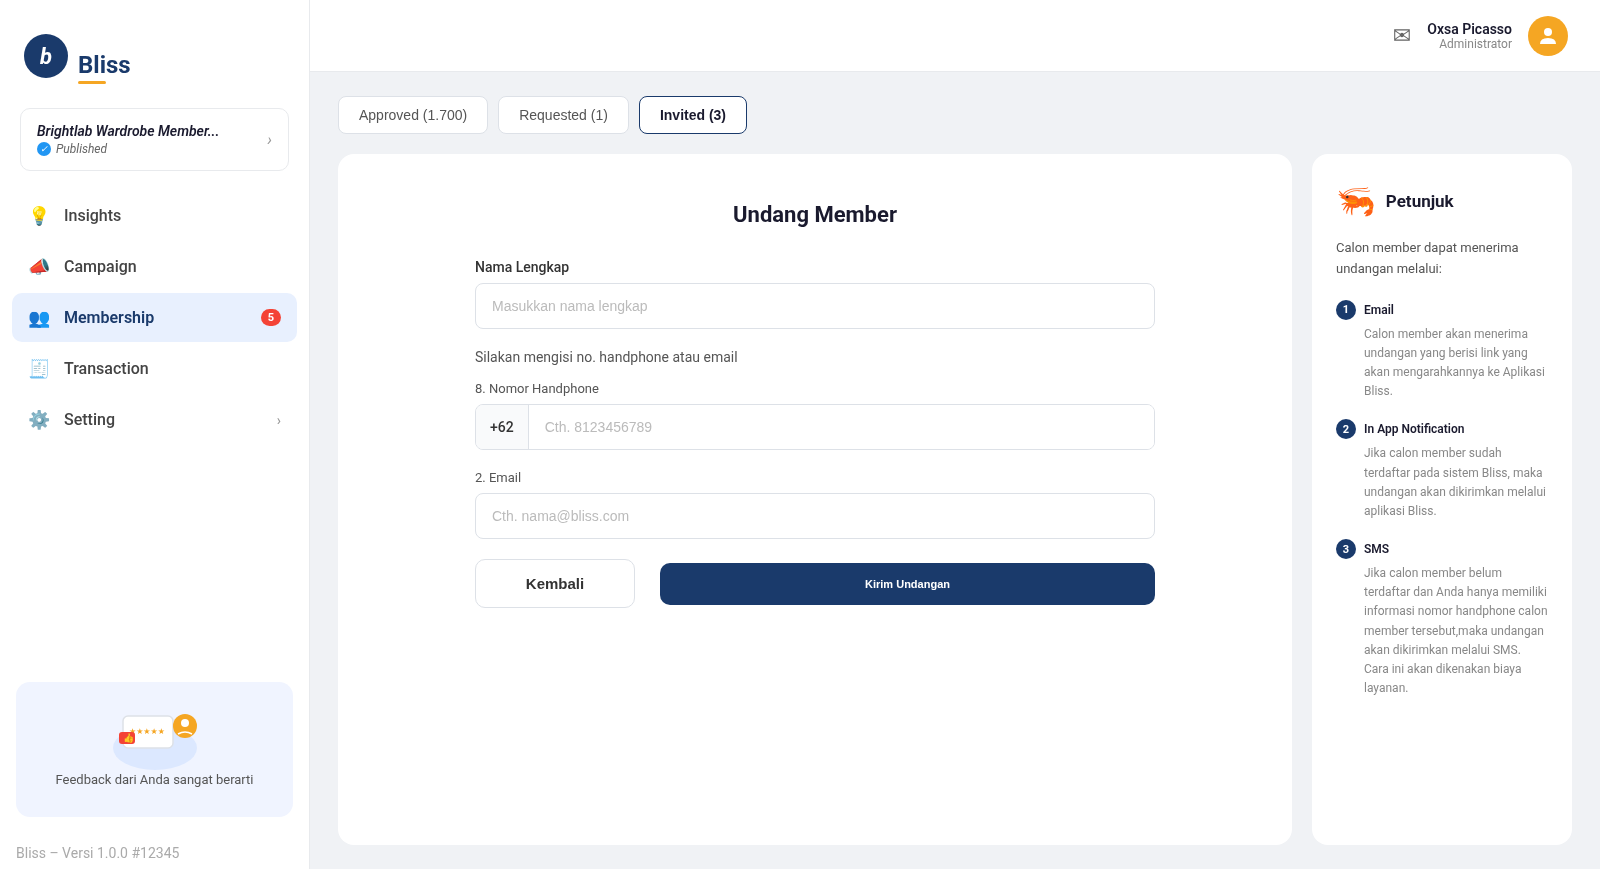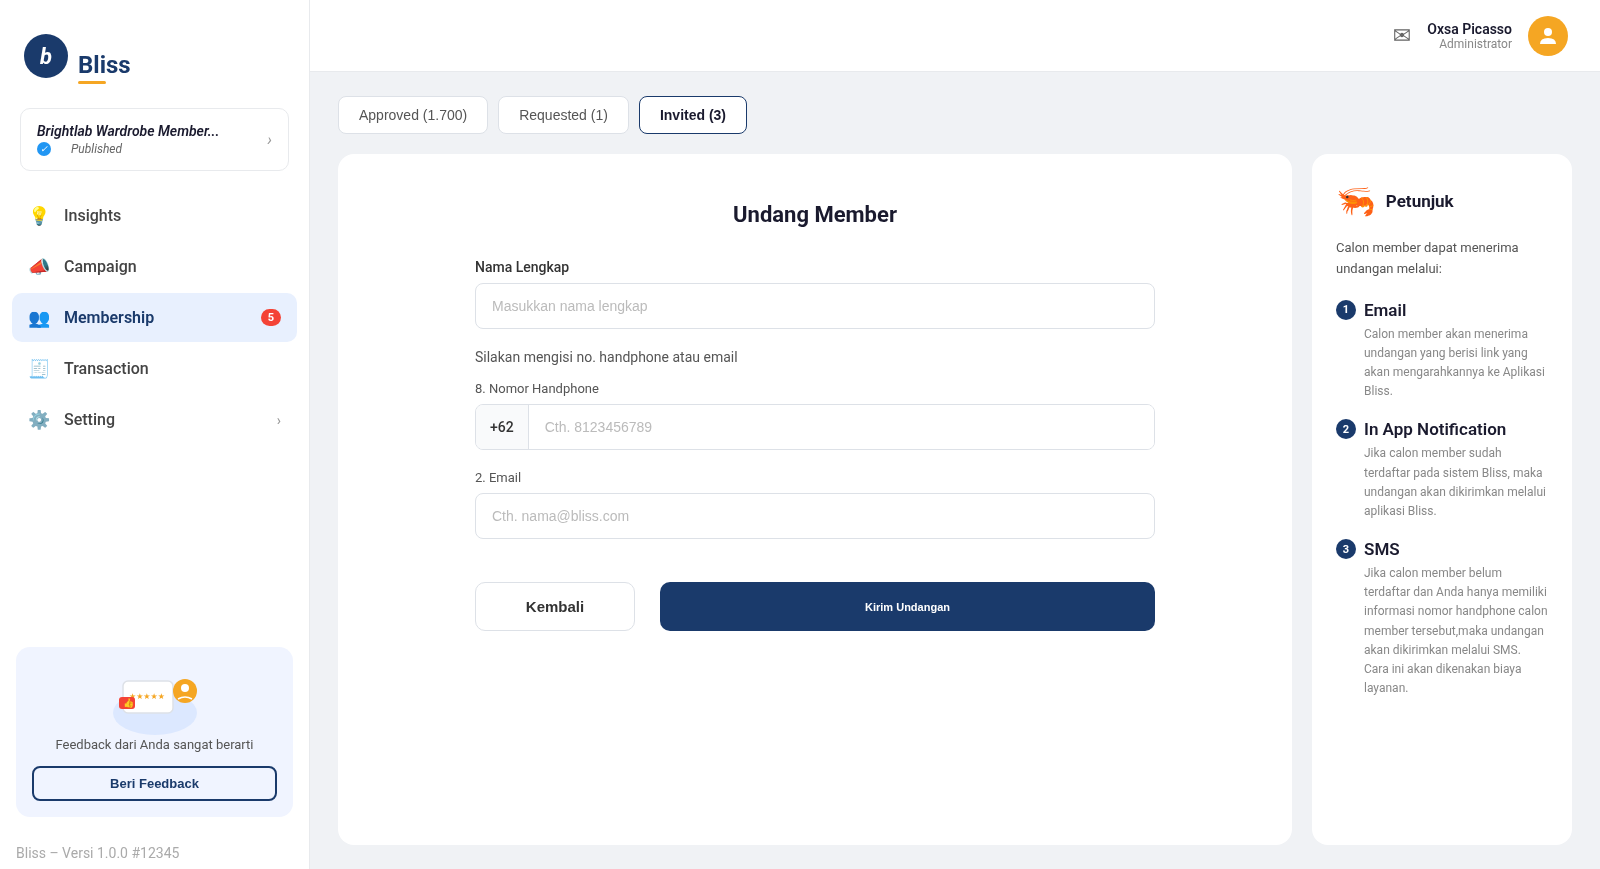--- a/index.html
+++ b/index.html
@@ -82,21 +82,21 @@
 
     .workspace-name {
       font-size: 14px;
       font-weight: 600;
       color: #1a1a2e;
     }
 
     .workspace-status {
       display: flex;
       align-items: center;
-      gap: 20px;
+      gap: 5px;
       margin-top: 3px;
     }
 
     .status-dot {
       width: 14px;
       height: 14px;
       background: #2196F3;
       border-radius: 50%;
       display: flex;
       align-items: center;
@@ -403,22 +403,23 @@
 
     .contact-sub-label {
       font-size: 13px;
       color: #555;
       margin-bottom: 8px;
     }
 
     .form-actions {
       display: flex;
       gap: 25px;
-      margin-top: 43px;
+      margin-top: 20px;
       width: 100%;
+      align-items: center;
     }
 
     .btn-secondary {
       flex: 0 0 160px;
       padding: 15px;
       border: 1px solid #dde1e7;
       background: #fff;
       border-radius: 10px;
       font-size: 15px;
       font-weight: 600;
@@ -489,21 +490,21 @@
       border-radius: 50%;
       display: flex;
       align-items: center;
       justify-content: center;
       font-size: 11px;
       font-weight: 700;
       color: #fff;
     }
 
     .info-item-title {
-      font-size: 17px;
+      font-size: 12px;
       font-weight: 600;
       color: #1a1a2e;
     }
 
     .info-item-desc {
       font-size: 12px;
       color: #888;
       line-height: 1.6;
       padding-left: 28px;
     }
@@ -573,21 +574,20 @@
         <text x="34" y="36" font-size="8" fill="#f5a623">★★★★★</text>
 
         <rect x="24" y="34" width="16" height="12" rx="3" fill="#f44336"></rect>
         <text x="28" y="43" font-size="9" fill="#fff">👍</text>
 
         <circle cx="90" cy="28" r="12" fill="#f5a623"></circle>
         <circle cx="90" cy="25" r="4" fill="#fff"></circle>
         <path d="M83 36 Q90 32 97 36" stroke="#fff" stroke-width="1.5" fill="none"></path>
       </svg>
       <p class="feedback-text">Feedback dari Anda sangat berarti</p>
-      <button class="feedback-button">Beri Feedback</button>
     </div>
   </div>
 
   <div class="sidebar-version">Bliss – Versi 1.0.0 #12345</div>
 </nav>
 
 <div class="main">
 
   <header class="topbar">
     <div class="topbar-right">

